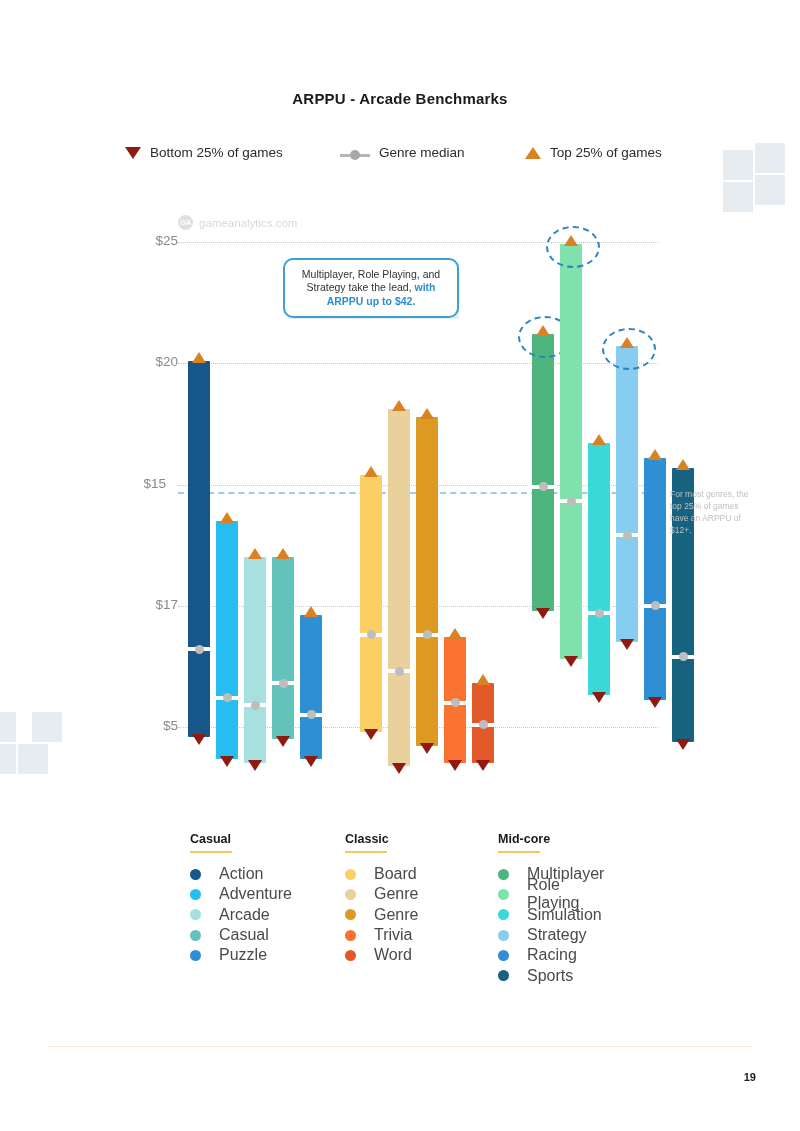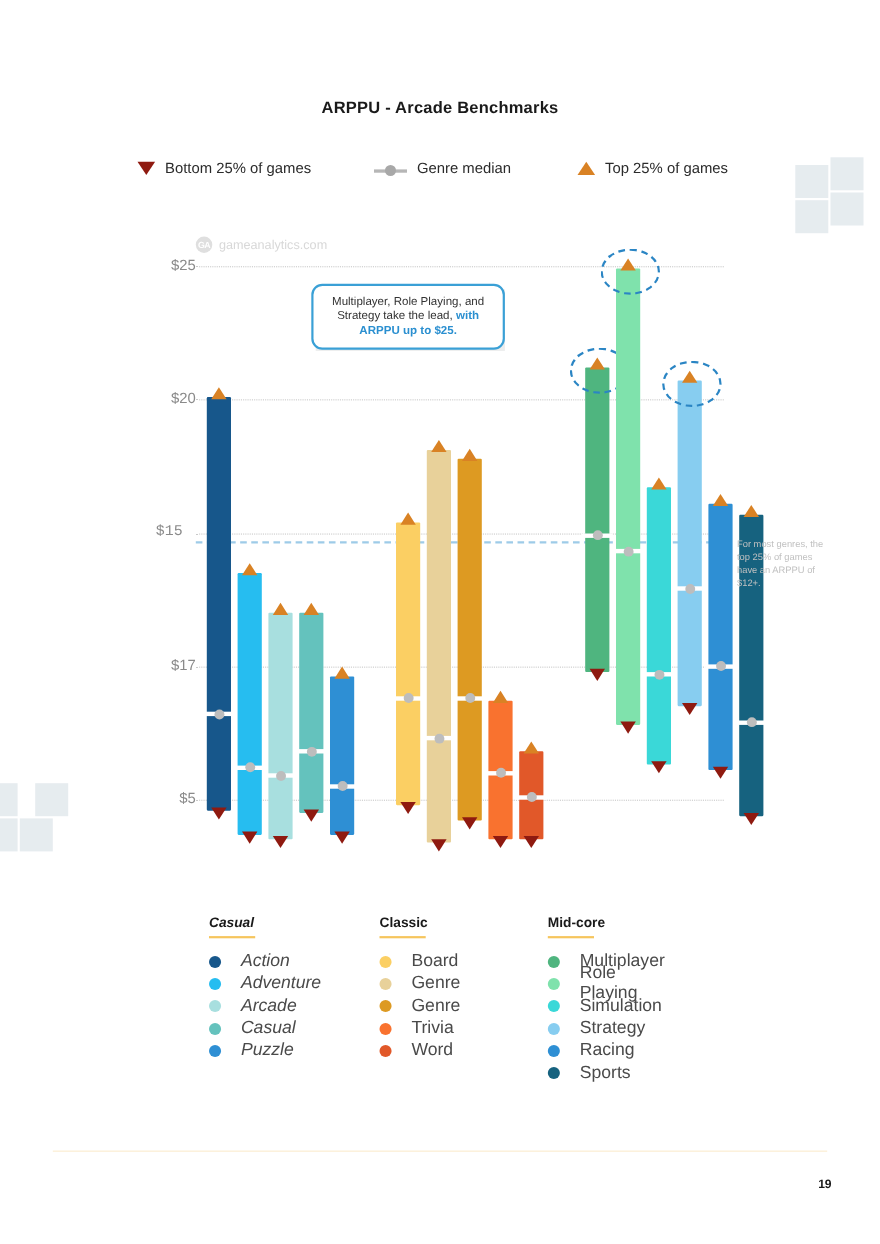--- a/index.html
+++ b/index.html
@@ -56,21 +56,21 @@
   #wm-logo{width:15px;height:15px;border-radius:50%;background:#dfdfdf;
     color:#fff;font-size:8px;font-weight:bold;display:flex;align-items:center;
     justify-content:center;letter-spacing:-.5px;}
   #wm-text{font-size:11.5px;color:#d8d8d8;}
   
   #sidenote{position:absolute;left:670px;top:488px;width:82px;
     font-size:8.5px;line-height:12px;color:#c0c0c0;}
   
   #bottom-legend{position:absolute;left:190px;top:832px;width:420px;}
   .bl-group{position:absolute;top:0;}
-  .bl-g0{left:0;font-style:italic;}.bl-g1{left:155px;}.bl-g2{left:308px;}
+  .bl-g0{left:0;}.bl-g1{left:155px;}.bl-g2{left:308px;}
   .bl-title{font-size:12.5px;font-weight:bold;color:#1a1a1a;margin-bottom:5px;}
   .bl-rule{width:42px;height:2px;background:#f6c55c;margin-bottom:11px;}
   .bl-row{display:flex;align-items:center;height:20.3px;}
   .bl-dot{width:11px;height:11px;border-radius:50%;flex:0 0 11px;}
   .bl-lab{font-size:16px;color:#4a4a4a;margin-left:18px;}
   
   #footer-rule{position:absolute;left:48px;top:1046px;width:704px;height:1px;background:#fbeccd;}
   #page-num{position:absolute;right:44px;top:1071px;font-size:11px;
     font-weight:bold;color:#1a1a1a;}
 </style>
@@ -105,21 +105,21 @@
     <span>Top 25% of games</span>
   </div>
 </div>
 
 <div id="plot">
     <div class="ytick" style="top: 727px;"></div>
     <div class="ylabel" style="top: 727px; left: 138px;">$5</div>
     <div class="ytick" style="top: 605.75px;"></div>
     <div class="ylabel" style="top: 605.75px; left: 138px;">$17</div>
     <div class="ytick" style="top: 484.5px;"></div>
-    <div class="ylabel" style="top: 484.5px; left: 126px; font-family: Liberation Mono, monospace;">$15</div>
+    <div class="ylabel" style="top: 484.5px; left: 126px;">$15</div>
     <div class="ytick" style="top: 363.25px;"></div>
     <div class="ylabel" style="top: 363.25px; left: 138px;">$20</div>
     <div class="ytick" style="top: 242px;"></div>
     <div class="ylabel" style="top: 242px; left: 138px;">$25</div>
     <div class="refline" style="top: 491.775px;"></div>
     <div class="bar" style="left: 188px; top: 360.825px; width: 22px; height: 375.875px; background: rgb(23, 87, 139);"></div>
     <div class="mk-up" style="left: 192px; top: 351.825px;"></div>
     <div class="mk-dn" style="left: 192px; top: 733.7px;"></div>
     <div class="mk-med" style="left: 185px; top: 647.4px; width: 28px;">
       <span class="d"></span>
@@ -220,21 +220,21 @@
   </div>
 
 <div id="watermark">
   <span id="wm-logo">GA</span>
   <span id="wm-text">gameanalytics.com</span>
 </div>
 
 <div id="callout-shadow"></div>
 <div id="callout">
   <div id="callout-text">
-    <span>Multiplayer, Role Playing, and Strategy take the lead, </span><span class="hi">with ARPPU up to $25.</span>
+    <span>Multiplayer, Role Playing, and Strategy take the lead, </span><span class="hi">with ARPPU up to $42.</span>
   </div>
 </div>
 
 <div id="sidenote">For most genres, the top 25% of games have an ARPPU of $12+.</div>
 
 <div id="bottom-legend">
     <div class="bl-group bl-g0">
       <div class="bl-title">Casual</div>
       <div class="bl-rule"></div>
       <div class="bl-row">

